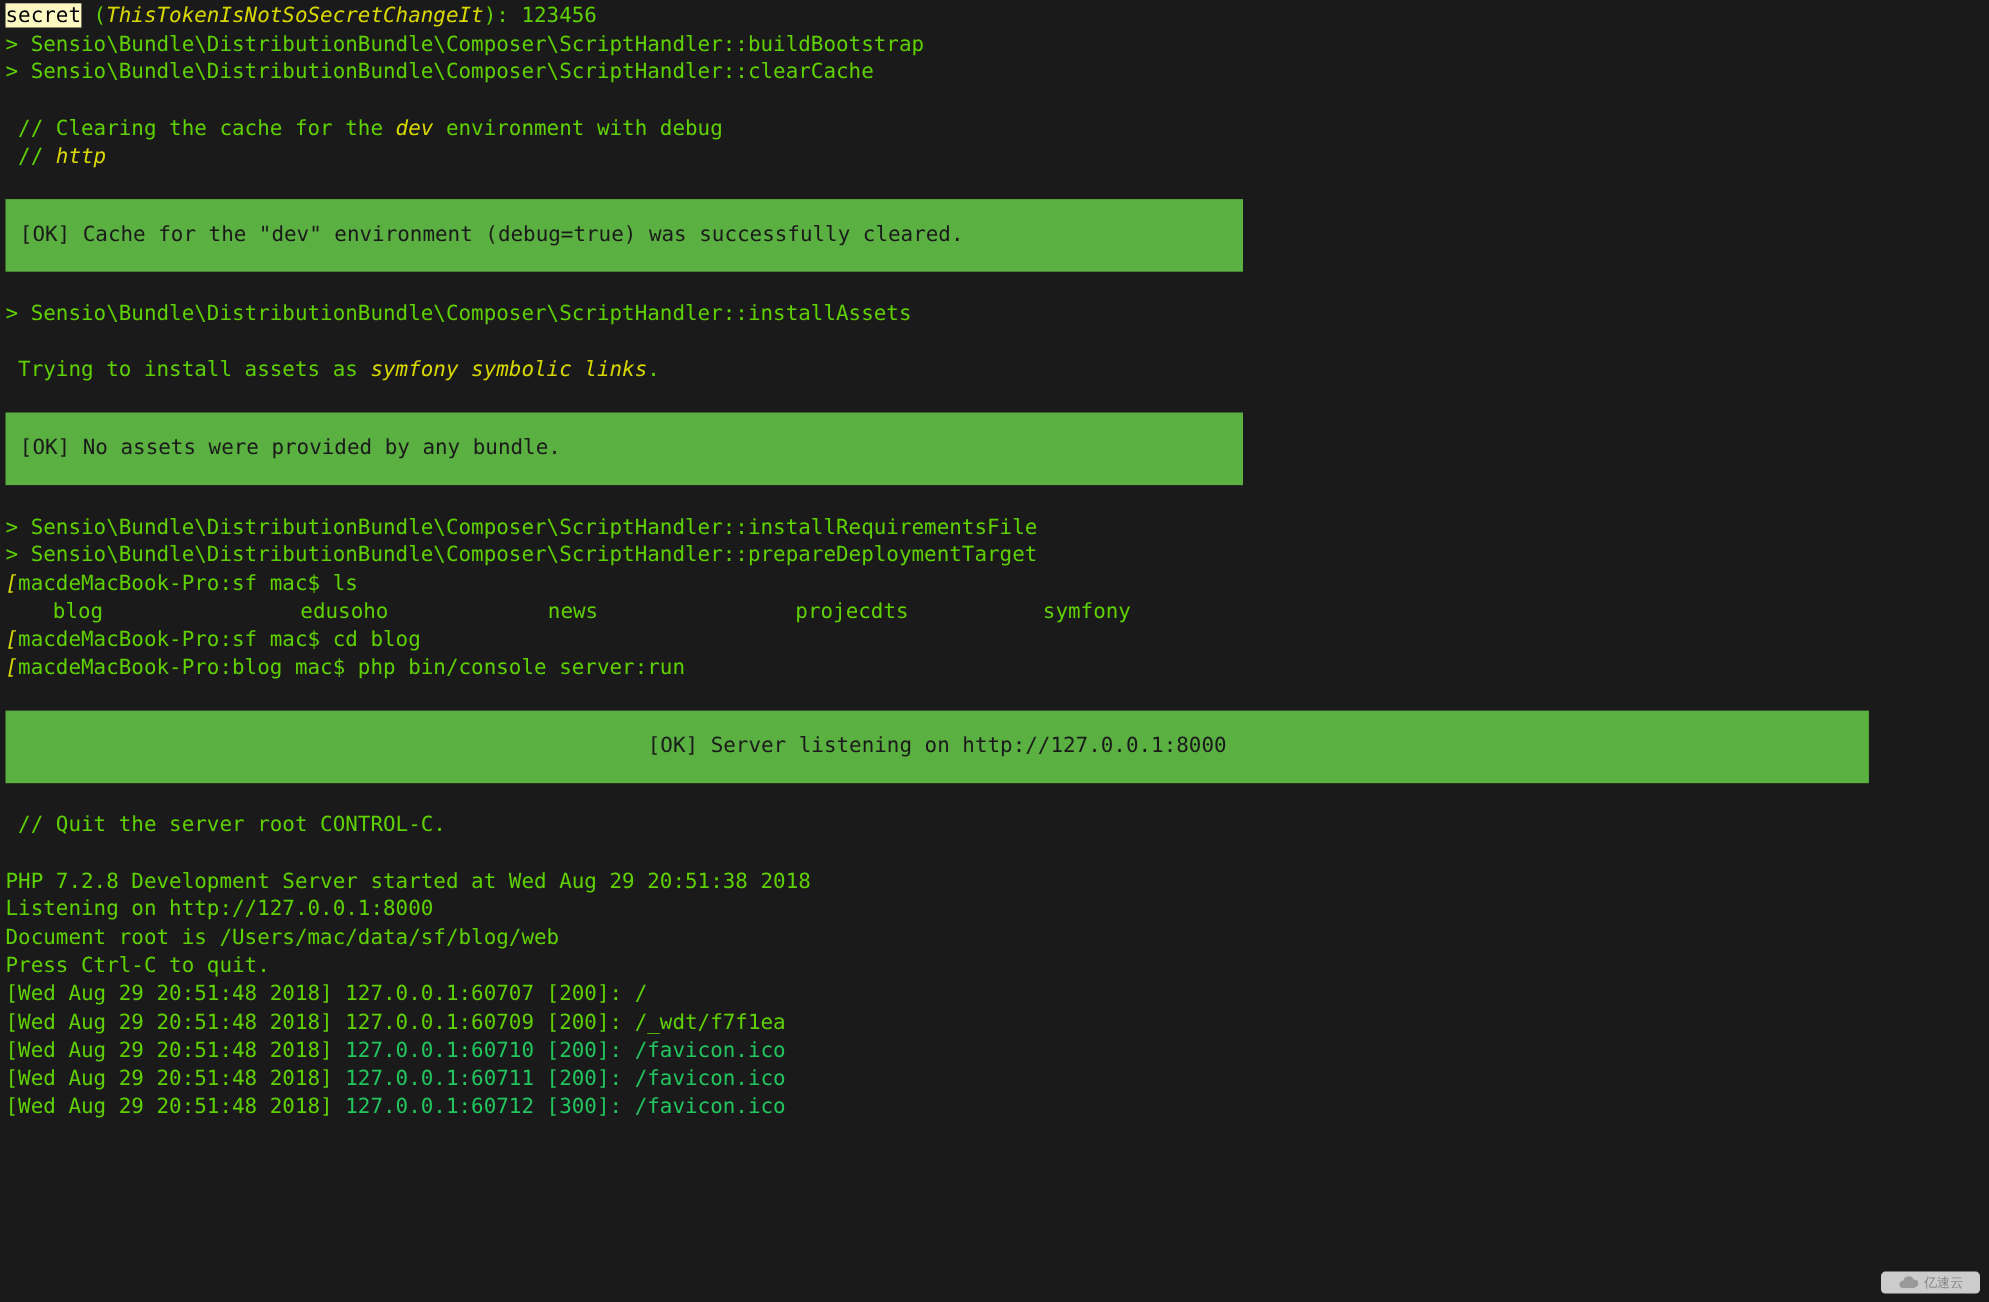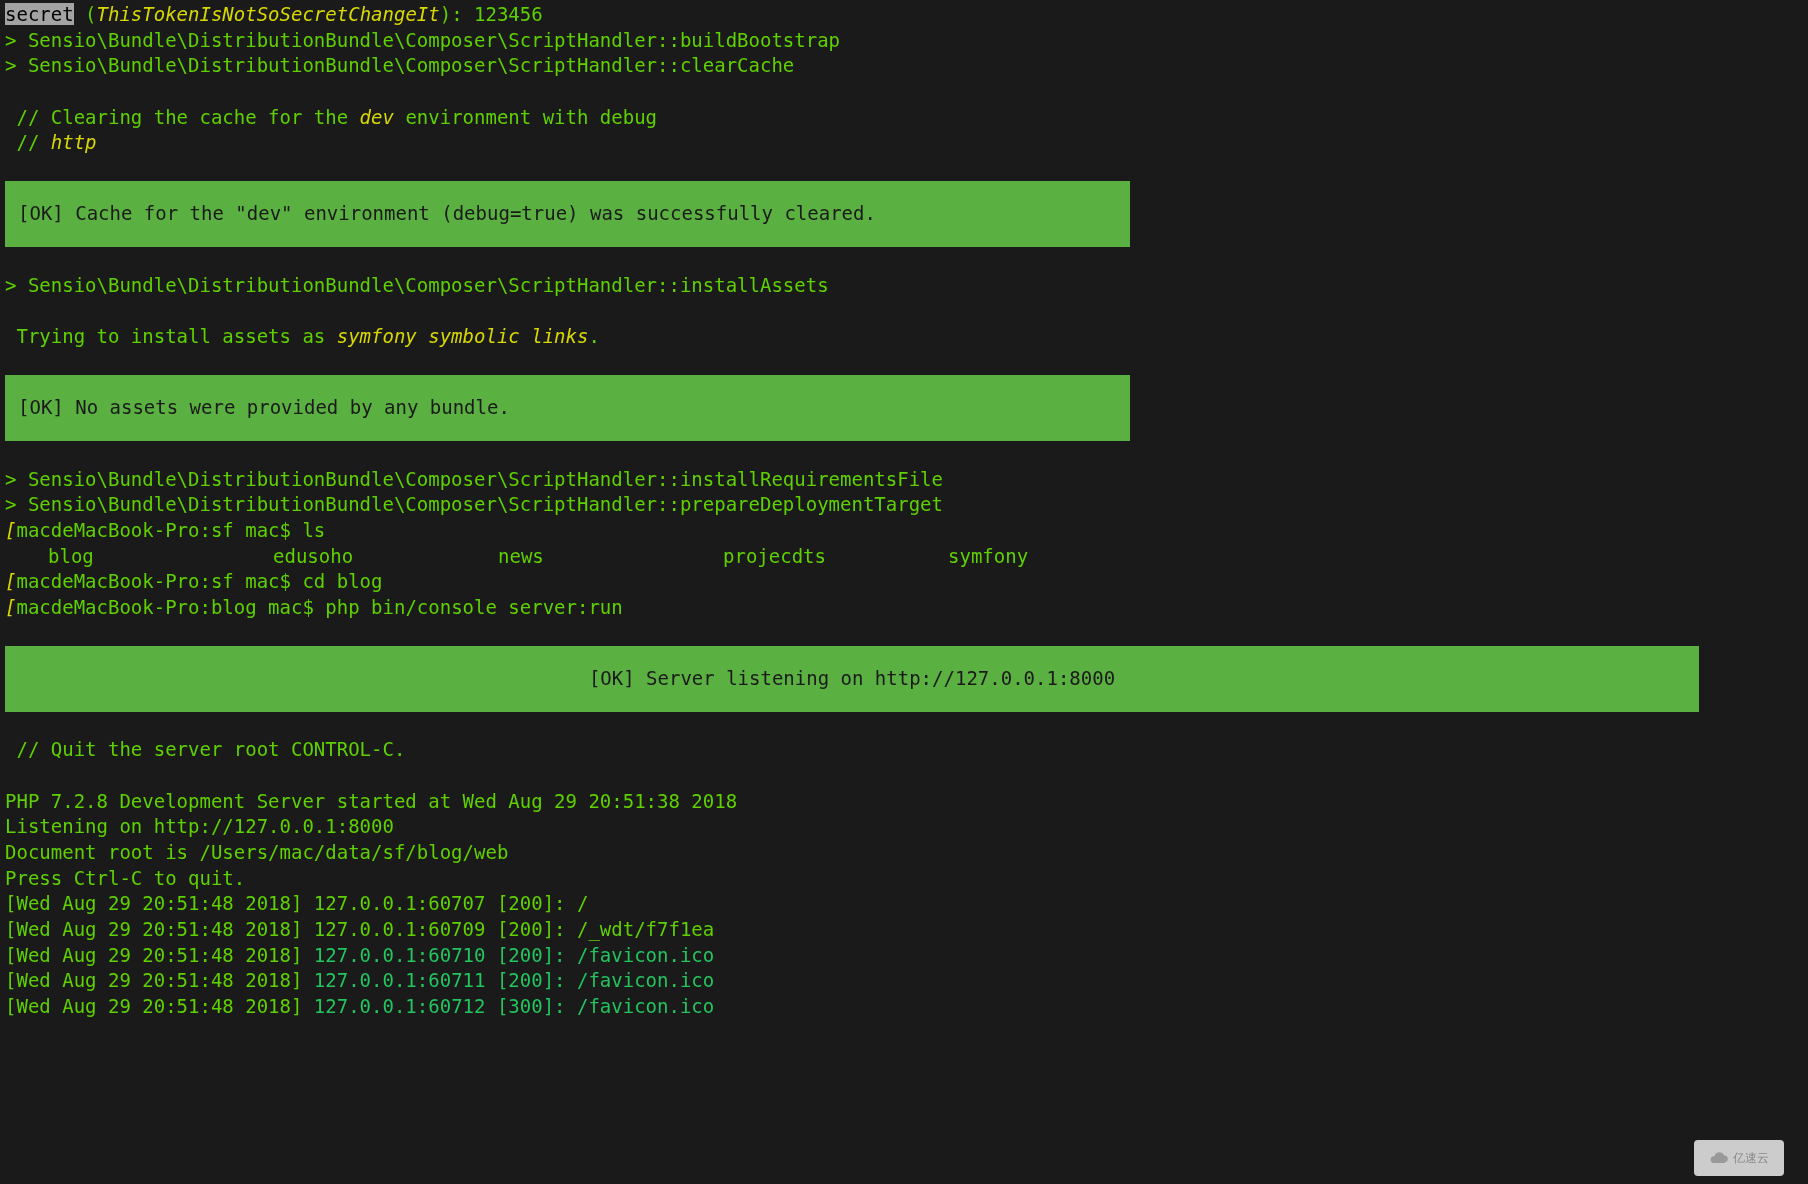--- a/index.html
+++ b/index.html
@@ -12,21 +12,21 @@
       width: 1808px;
       height: 1184px;
       overflow: hidden;
       position: relative;
       padding-top: 2px;
     }
     .line { white-space: pre; padding-left: 5px; }
     .green { color: #5fd000; }
     .yellow { color: #d8d800; font-style: italic; }
     .highlighted-word {
-      background: #a3a3a3;
+      background: #fef9c3;
       color: #000;
     }
     .dim-gray { color: #22c55e; }
     .ok-box {
       background: #5ab040;
       color: #1a1a1a;
       margin: 0 0 0 5px;
       padding: 20px 13px;
       width: 1125px;
     }
@@ -35,24 +35,24 @@
       color: #1a1a1a;
       margin: 0 0 0 5px;
       padding: 20px 13px;
       width: 1694px;
       text-align: center;
     }
     .ls-row { padding-left: 5px; margin-left: 43px; }
     .ls-item { display: inline-block; }
     .watermark {
       position: absolute;
-      right: 24px;
+      right: 8px;
       bottom: 8px;
       width: 90px;
-      height: 36px;
+      height: 20px;
       background: #cccccc;
       border-radius: 4px;
       display: flex;
       align-items: center;
       justify-content: center;
       font-size: 12px;
       color: #888;
       font-family: sans-serif;
       text-align: center;
     }

